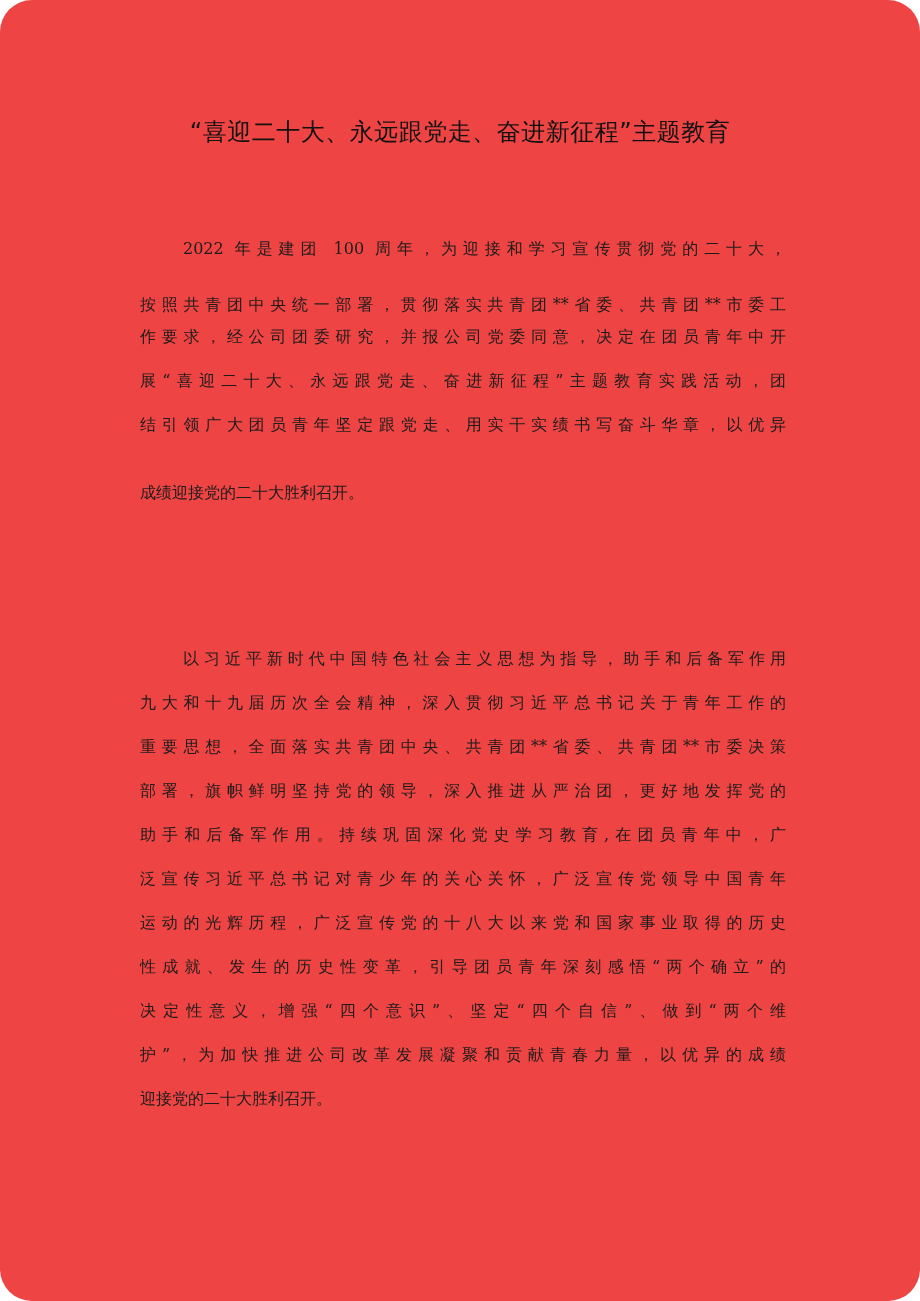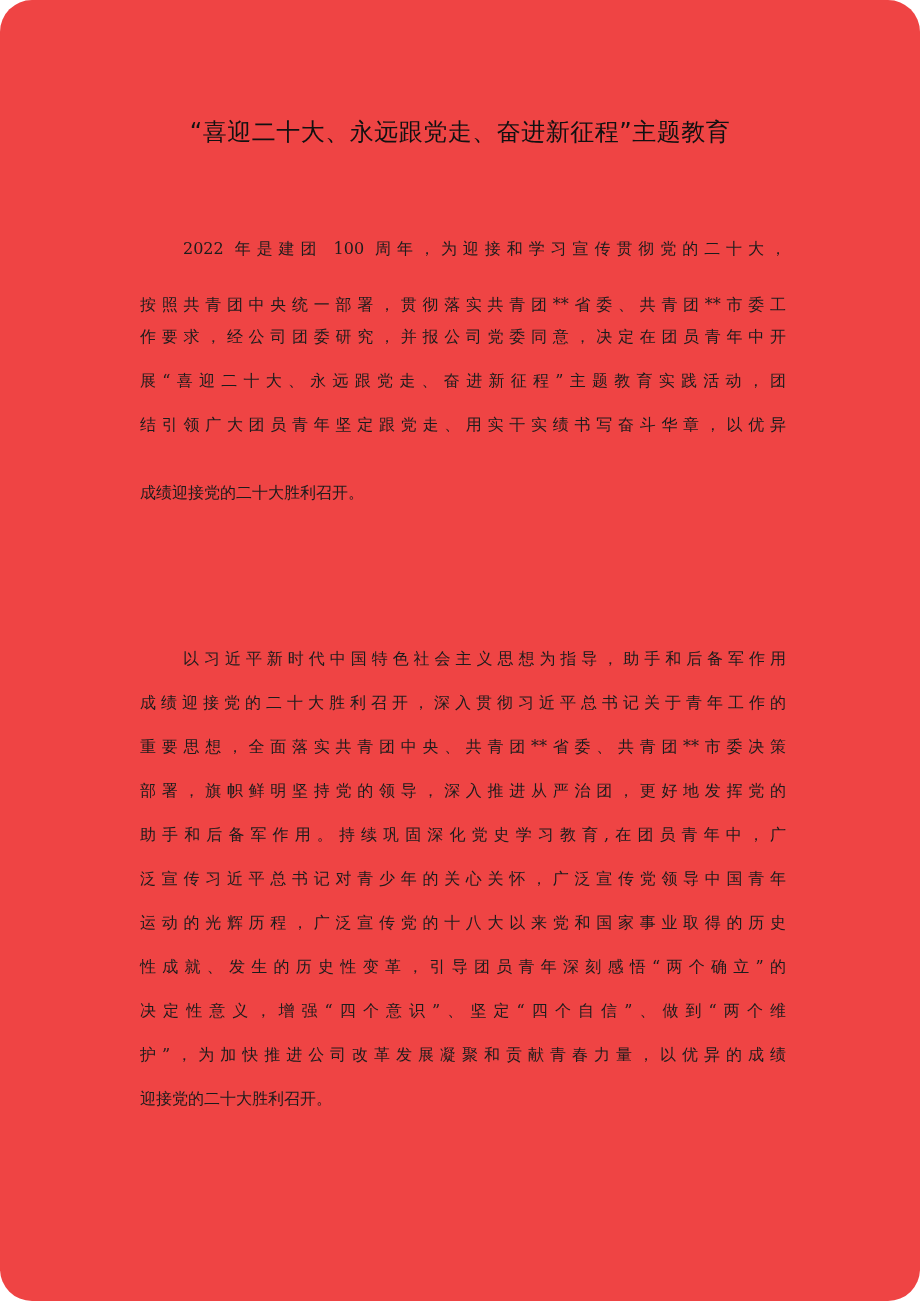--- a/index.html
+++ b/index.html
@@ -32,21 +32,21 @@
     <div class="line" style="top:280px;margin-top:12px;">按照共青团中央统一部署，贯彻落实共青团**省委、共青团**市委工</div>
     <div class="line" style="top:324px;">作要求，经公司团委研究，并报公司党委同意，决定在团员青年中开</div>
     <div class="line" style="top:368px;">展“喜迎二十大、永远跟党走、奋进新征程”主题教育实践活动，团</div>
     <div class="line" style="top:412px;font-family:Liberation Serif, serif;">结引领广大团员青年坚定跟党走、用实干实绩书写奋斗华章，以优异</div>
     <div class="line last" style="top:480px;">成绩迎接党的二十大胜利召开。</div>
   </div>
 
 
   <div>
     <div class="line indent" style="top:646px;">以习近平新时代中国特色社会主义思想为指导，助手和后备军作用</div>
-    <div class="line" style="top:690px;">成绩迎接党的二十大胜利召开，深入贯彻习近平总书记关于青年工作的</div>
+    <div class="line" style="top:690px;">九大和十九届历次全会精神，深入贯彻习近平总书记关于青年工作的</div>
     <div class="line" style="top:734px;">重要思想，全面落实共青团中央、共青团**省委、共青团**市委决策</div>
     <div class="line" style="top:778px;">部署，旗帜鲜明坚持党的领导，深入推进从严治团，更好地发挥党的</div>
     <div class="line" style="top:822px;">助手和后备军作用。持续巩固深化党史学习教育,在团员青年中，广</div>
     <div class="line" style="top:866px;">泛宣传习近平总书记对青少年的关心关怀，广泛宣传党领导中国青年</div>
     <div class="line" style="top:910px;">运动的光辉历程，广泛宣传党的十八大以来党和国家事业取得的历史</div>
     <div class="line" style="top:954px;">性成就、发生的历史性变革，引导团员青年深刻感悟“两个确立”的</div>
     <div class="line" style="top:998px;">决定性意义，增强“四个意识”、坚定“四个自信”、做到“两个维</div>
     <div class="line" style="top:1042px;">护”，为加快推进公司改革发展凝聚和贡献青春力量，以优异的成绩</div>
     <div class="line last" style="top:1086px;">迎接党的二十大胜利召开。</div>
   </div>

